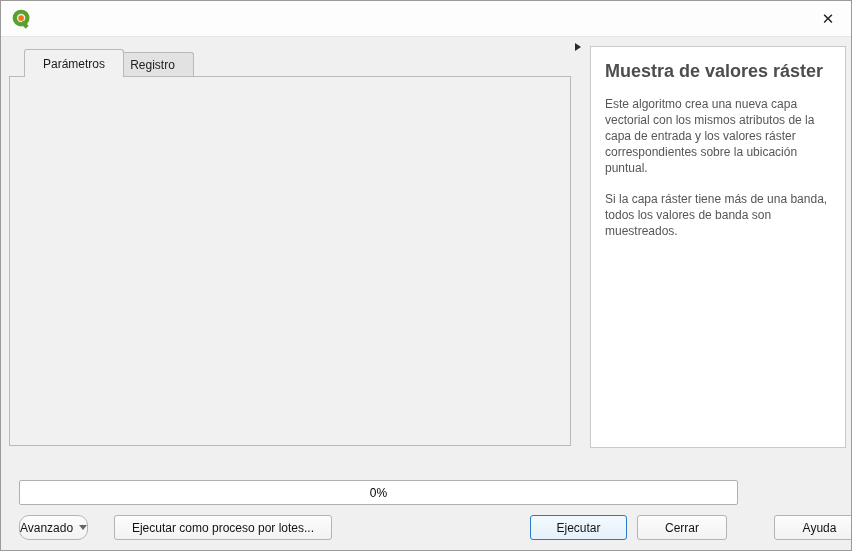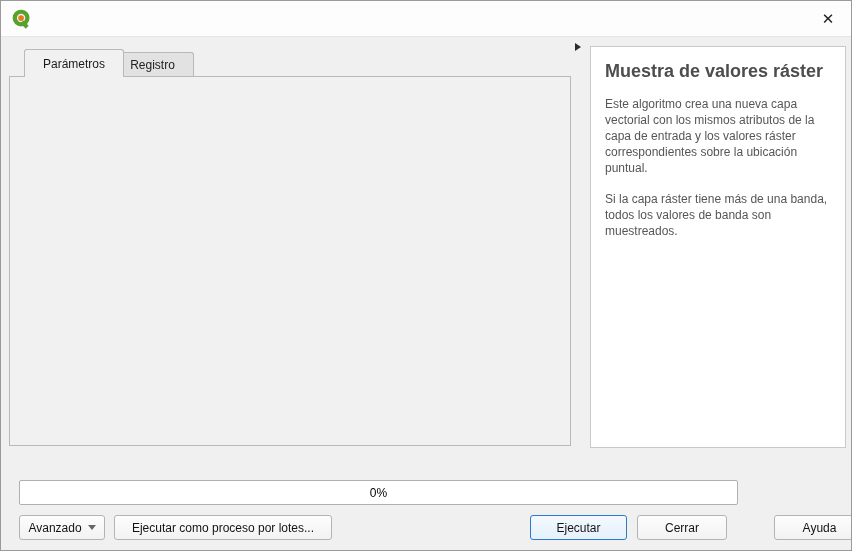--- a/index.html
+++ b/index.html
@@ -201,21 +201,21 @@
   <div class="help">
     <h1>Muestra de valores ráster</h1>
     <p>Este algoritmo crea una nueva capa vectorial con los mismos atributos de la capa de entrada y los valores ráster correspondientes sobre la ubicación puntual.</p>
     <p>Si la capa ráster tiene más de una banda, todos los valores de banda son muestreados.</p>
   </div>
 
   <div class="progress">
     <span>0%</span>
   </div>
 
-  <div class="fbtn" style="left:18px; width:86px;">
+  <div class="fbtn" style="left:18px; width:69px;border-radius:10px;">
     <span>Avanzado</span>
     <span class="caret" style="border-top-color:#666;"></span>
   </div>
   <div class="fbtn" style="left:113px; width:218px;">Ejecutar como proceso por lotes...</div>
   <div class="fbtn default" style="left:529px; width:97px;">Ejecutar</div>
   <div class="fbtn" style="left:636px; width:90px;">Cerrar</div>
   <div class="fbtn" style="left:745px; width:91px;margin-left:28px;">Ayuda</div>
 
 </div>
 

